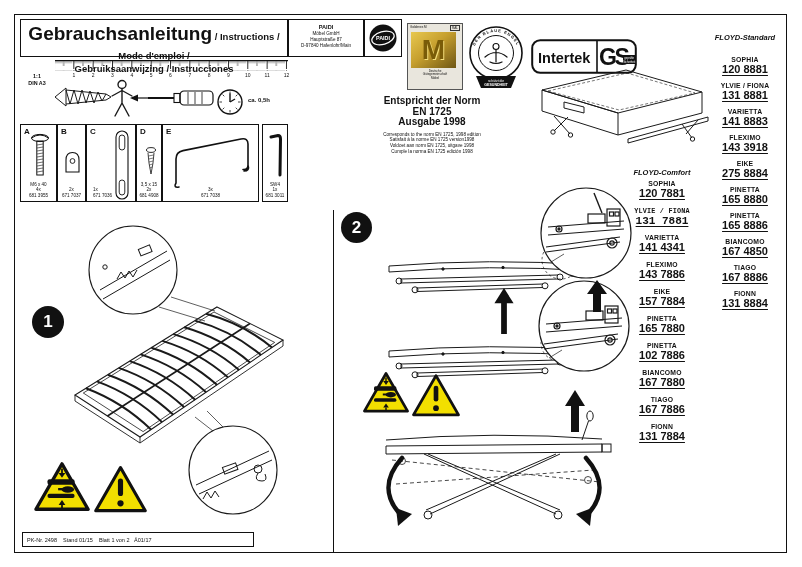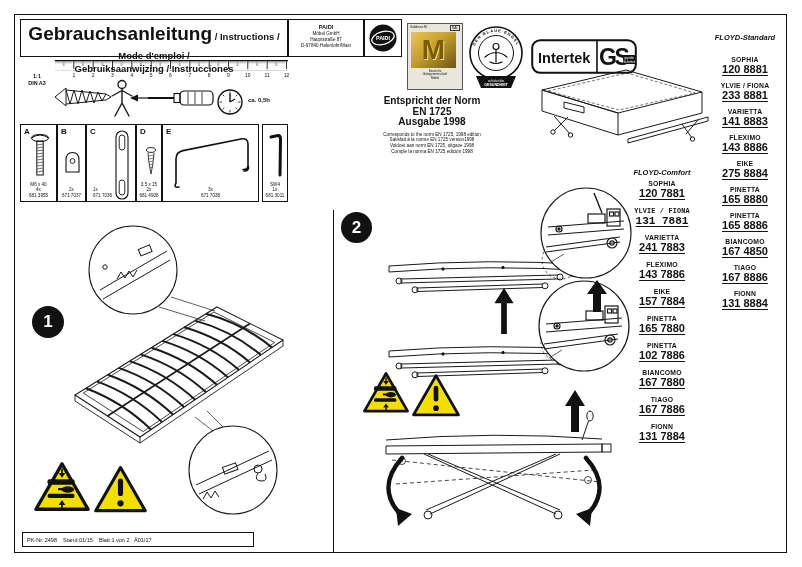--- a/index.html
+++ b/index.html
@@ -297,29 +297,29 @@
   </svg>
 
   <div class="a" style="left:702px;top:33px;width:86px;">
     <div class="floyd-title" style="margin-bottom:14px;font-style:italic;">FLOYD-Standard</div>
     <div style="height:26px;">
         <div class="model-name">SOPHIA</div>
         <div class="model-number">120 8881</div>
       </div>
     <div style="height:26px;">
         <div class="model-name">YLVIE / FIONA</div>
-        <div class="model-number">233 8881</div>
+        <div class="model-number">131 8881</div>
       </div>
     <div style="height:26px;">
         <div class="model-name">VARIETTA</div>
         <div class="model-number">141 8883</div>
       </div>
     <div style="height:26px;">
         <div class="model-name">FLEXIMO</div>
-        <div class="model-number">143 8886</div>
+        <div class="model-number">143 3918</div>
       </div>
     <div style="height:26px;">
         <div class="model-name">EIKE</div>
         <div class="model-number">275 8884</div>
       </div>
     <div style="height:26px;">
         <div class="model-name">PINETTA</div>
         <div class="model-number">165 8880</div>
       </div>
     <div style="height:26px;">
@@ -345,21 +345,21 @@
     <div style="height:27px;">
         <div class="model-name">SOPHIA</div>
         <div class="model-number">120 7881</div>
       </div>
     <div style="height:27px;font-family:Liberation Mono, monospace;">
         <div class="model-name">YLVIE / FIONA</div>
         <div class="model-number">131 7881</div>
       </div>
     <div style="height:27px;">
         <div class="model-name">VARIETTA</div>
-        <div class="model-number">241 7883</div>
+        <div class="model-number">141 4341</div>
       </div>
     <div style="height:27px;">
         <div class="model-name">FLEXIMO</div>
         <div class="model-number">143 7886</div>
       </div>
     <div style="height:27px;">
         <div class="model-name">EIKE</div>
         <div class="model-number">157 7884</div>
       </div>
     <div style="height:27px;">

